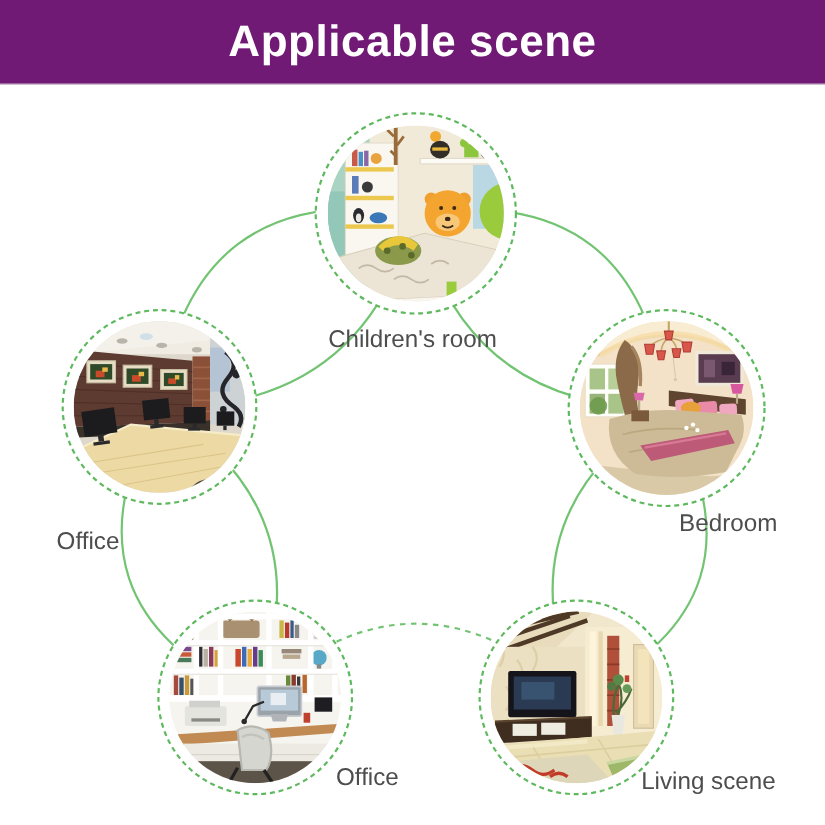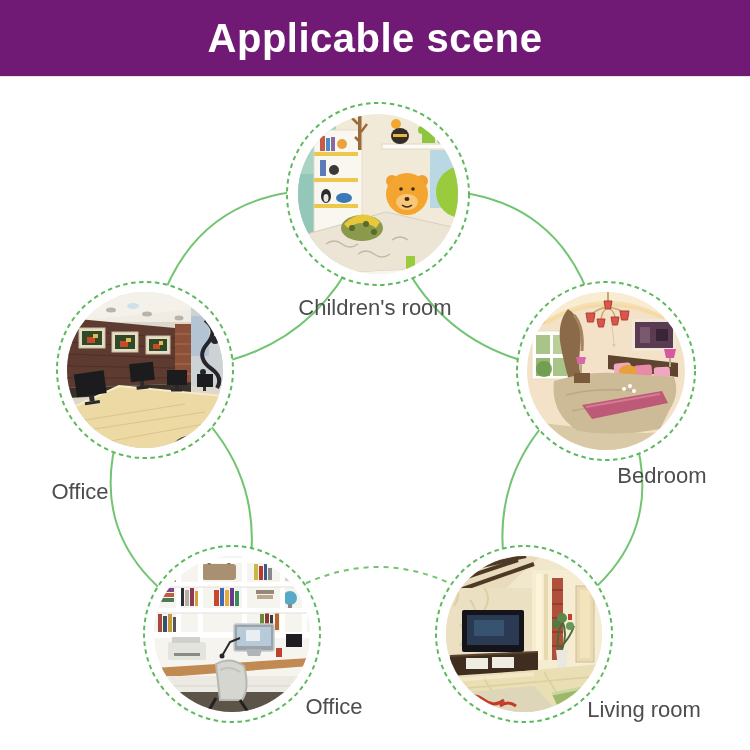--- a/index.html
+++ b/index.html
@@ -416,14 +416,14 @@
 
   <div class="header">
     <span class="header-title">Applicable scene</span>
   </div>
 
 
   <div class="scene-label lbl-children">Children's room</div>
   <div class="scene-label lbl-office">Office</div>
   <div class="scene-label lbl-bedroom">Bedroom</div>
   <div class="scene-label lbl-study">Office</div>
-  <div class="scene-label lbl-living">Living room</div>
+  <div class="scene-label lbl-living">Living scene</div>
 </div>
 
 </body></html>

